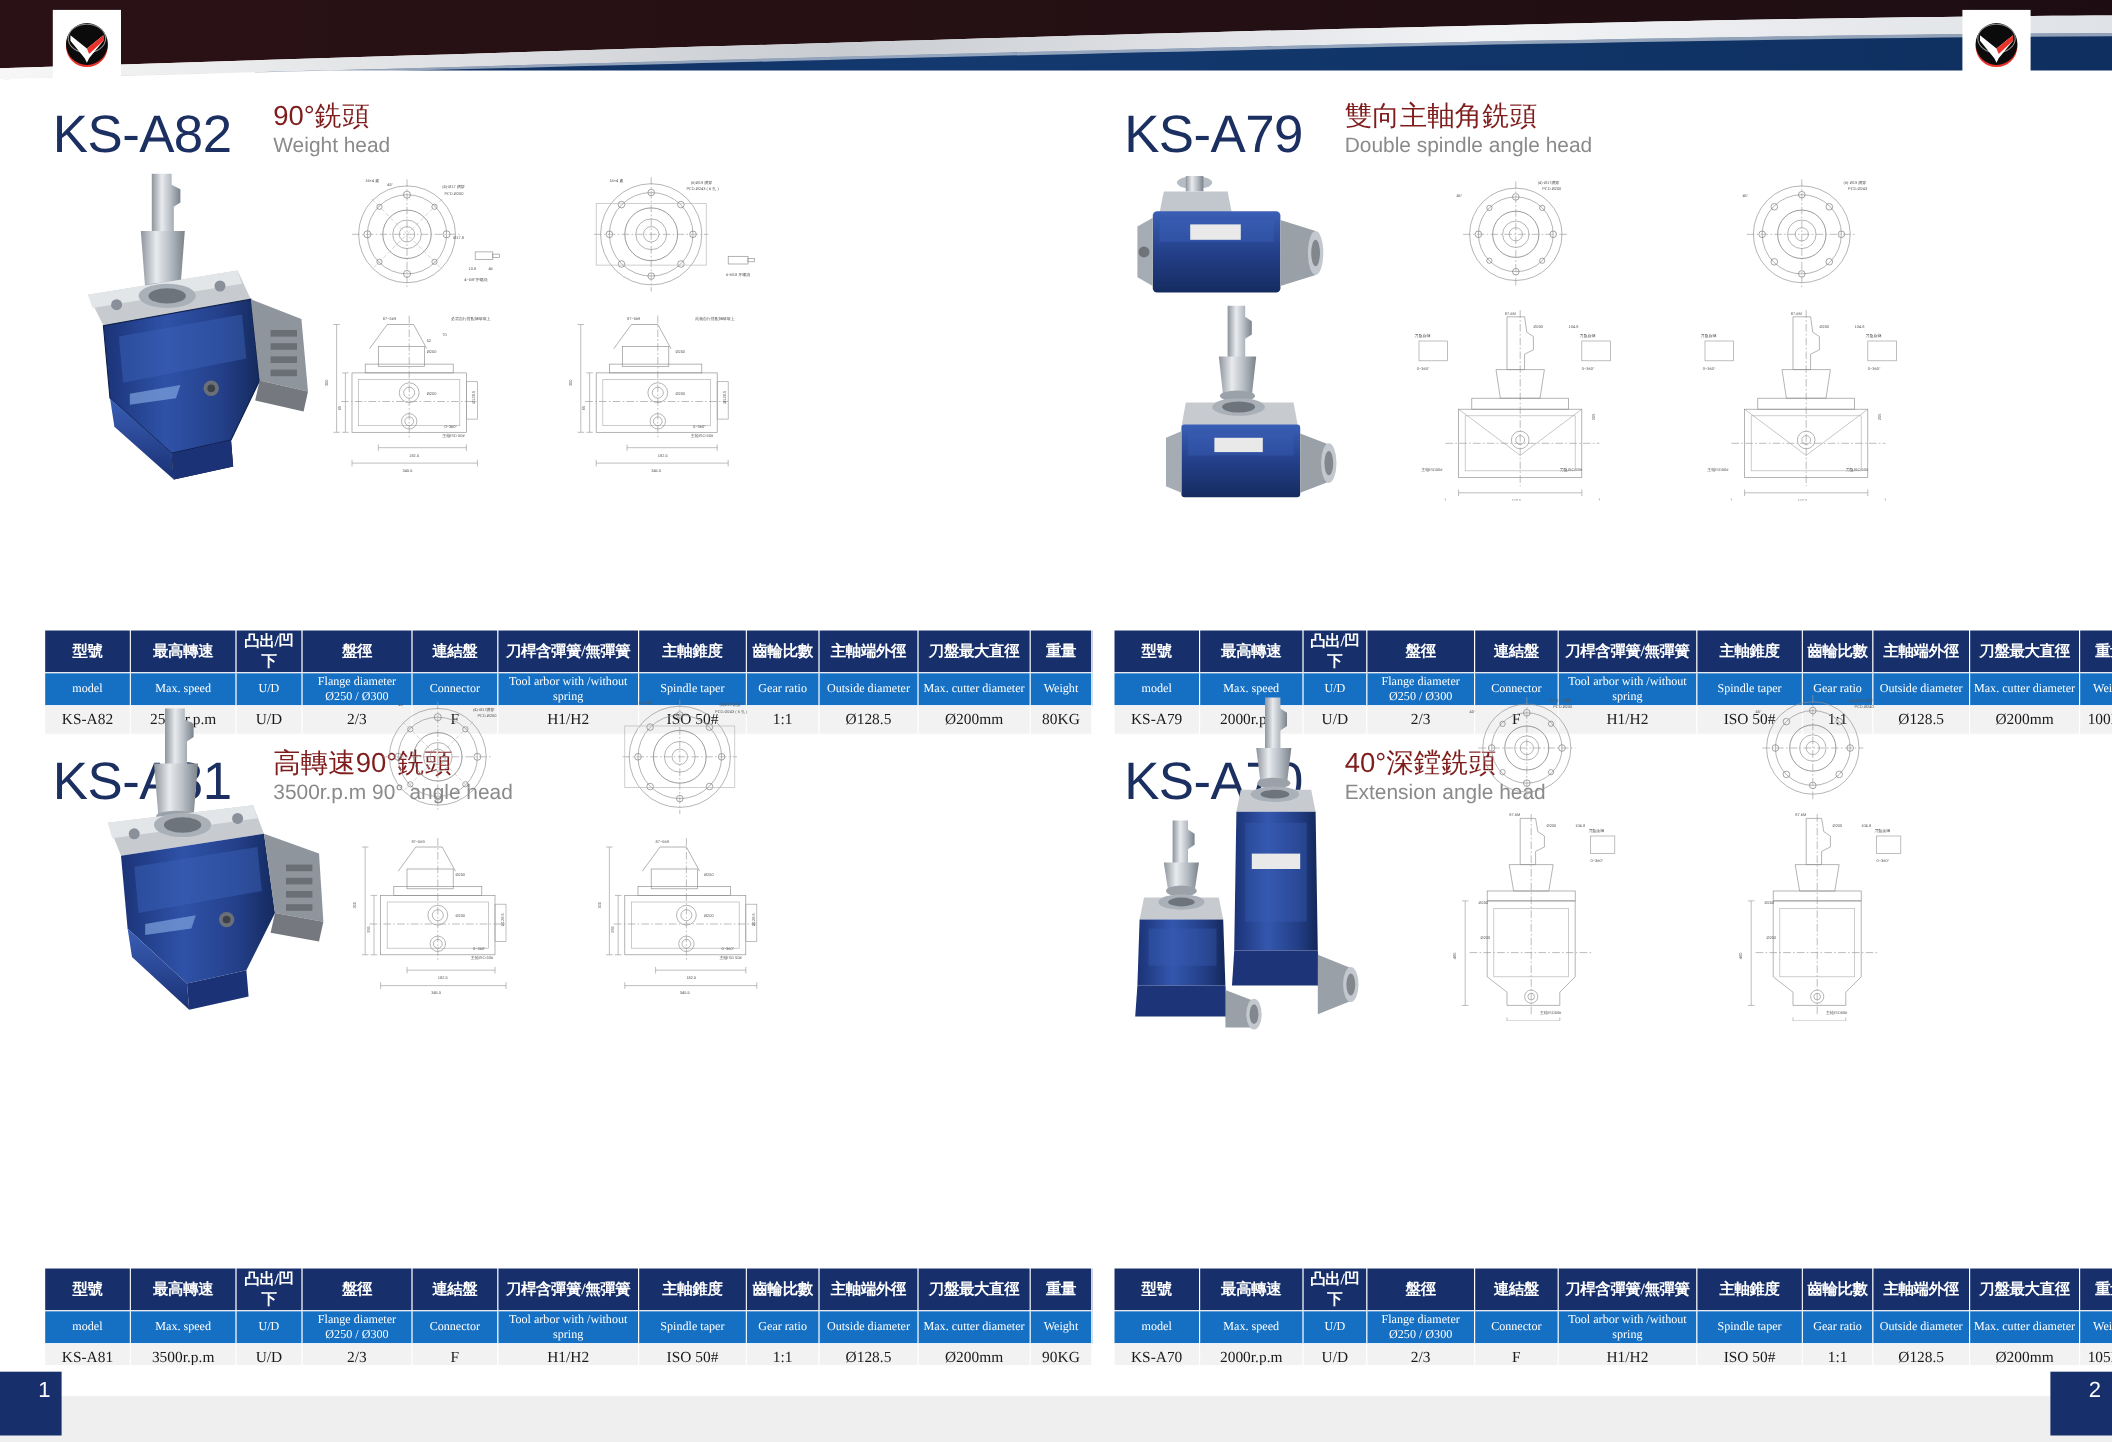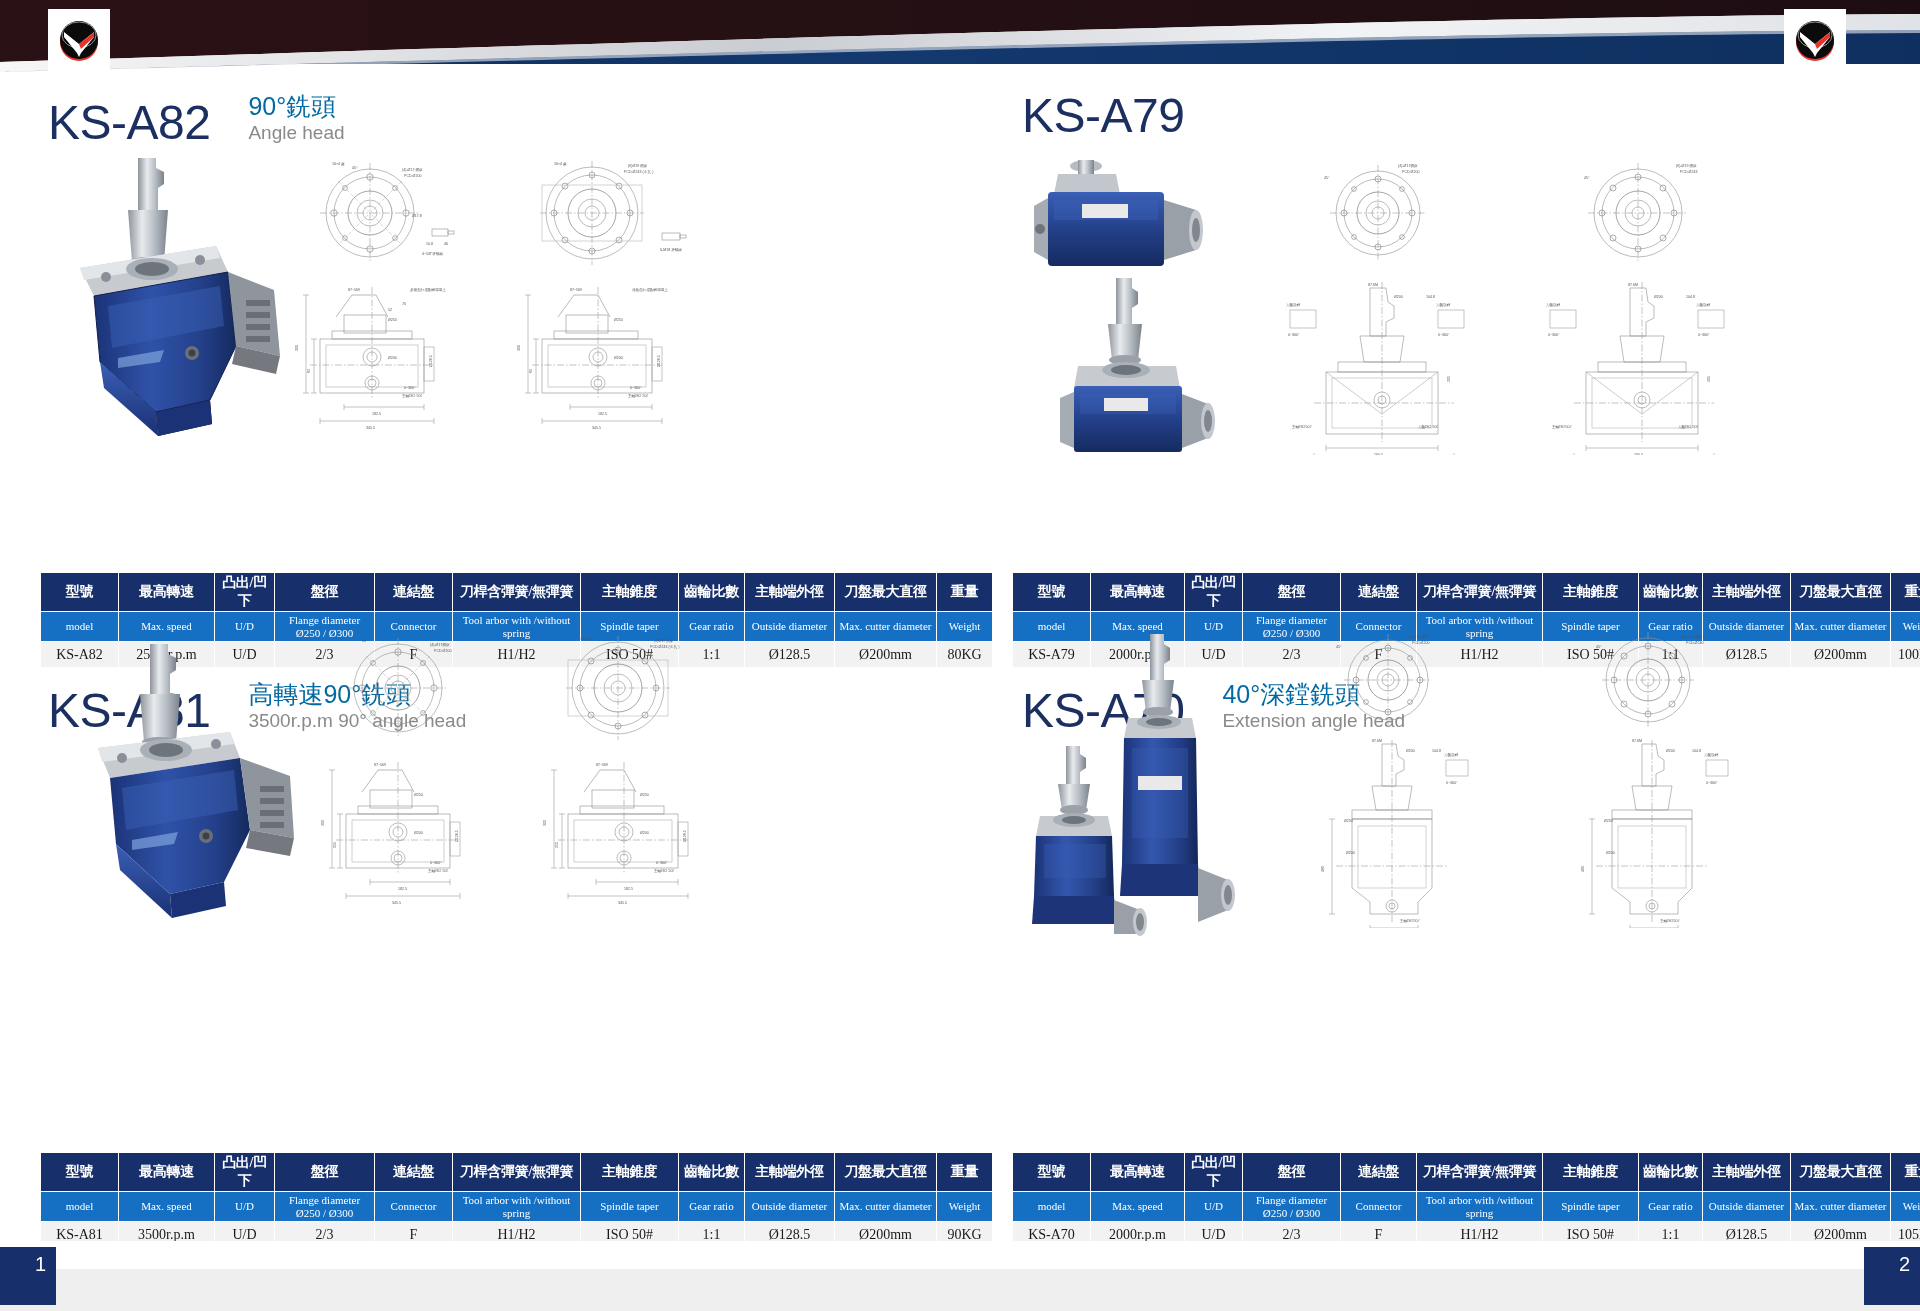--- a/index.html
+++ b/index.html
@@ -33,21 +33,21 @@
   .title-row { display: flex; align-items: flex-end; }
   .model-code {
     font-size: 48px;
     font-weight: 400;
     color: #1b2f61;
     letter-spacing: -0.5px;
     line-height: 1;
   }
   .title-texts { margin-left: 38px; padding-bottom: 2px; }
   .title-cn {
-    font-size: 25px; color: #0369a1; line-height: 1.15;
+    font-size: 25px; color: #7f1d1d; line-height: 1.15;
     font-weight: 400; white-space: nowrap;
   }
   .title-en {
     font-size: 19px; color: #8a8a8a; line-height: 1.2;
     font-weight: 400; white-space: nowrap; margin-top: 1px;
   }
 
   
   .photo { position: absolute; }
   .photo svg { display: block; }
@@ -169,21 +169,21 @@
       <path d="M12,19 L27,31 L42,19 L42,24 L29,40 L27,44 L25,40 L12,24 Z" fill="#ffffff"></path>
       <path d="M27,31 L42,19 L42,24 L29,36 Z" fill="#e8332a"></path>
     </svg>
   </div>
 
   <div class="block" style="left:48px; top:92px; width:900px;">
     <div class="title-row">
       <div class="model-code">KS-A82</div>
       <div class="title-texts">
         <div class="title-cn">90°銑頭</div>
-        <div class="title-en">Angle head</div>
+        <div class="title-en">Weight head</div>
       </div>
     </div>
   </div>
 
   <div class="photo" style="left:60px; top:150px;">
     <svg width="230" height="300" viewBox="0 0 230 300" xmlns="http://www.w3.org/2000/svg">
       <defs>
         <linearGradient id="steelA" x1="0" y1="0" x2="1" y2="0">
           <stop offset="0%" stop-color="#8e949c"></stop>
             <stop offset="35%" stop-color="#e8ebee"></stop>
@@ -416,20 +416,24 @@
         <td>Ø128.5</td>
         <td>Ø200mm</td>
         <td>80KG</td>
       </tr>
     </tbody>
   </table>
 
   <div class="block" style="left:1022px; top:92px; width:880px;">
     <div class="title-row">
       <div class="model-code">KS-A79</div>
+      <div class="title-texts">
+        <div class="title-cn">雙向主軸角銑頭</div>
+        <div class="title-en">Double spindle angle head</div>
+      </div>
     </div>
   </div>
 
   <div class="photo" style="left:1020px; top:148px;">
     <svg width="230" height="310" viewBox="0 0 230 310" xmlns="http://www.w3.org/2000/svg">
       <defs>
         <linearGradient id="steelB" x1="0" y1="0" x2="1" y2="0">
           <stop offset="0%" stop-color="#8e949c"></stop>
             <stop offset="35%" stop-color="#e8ebee"></stop>
           <stop offset="65%" stop-color="#b9bfc6"></stop>

